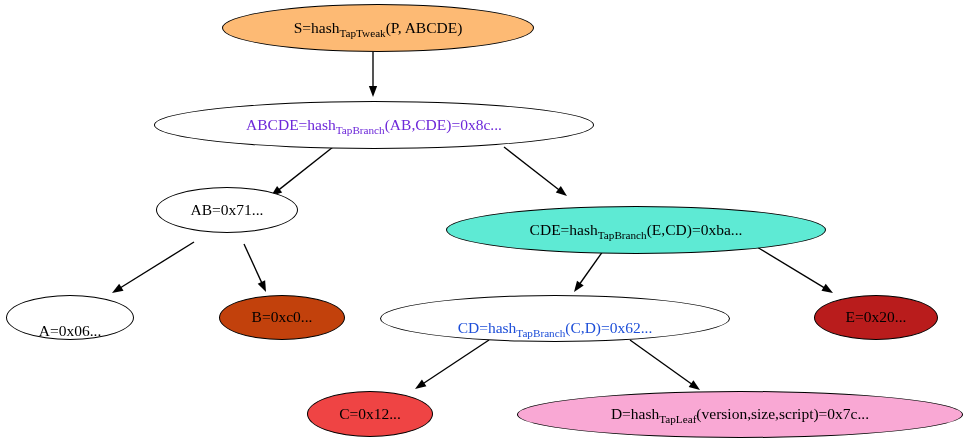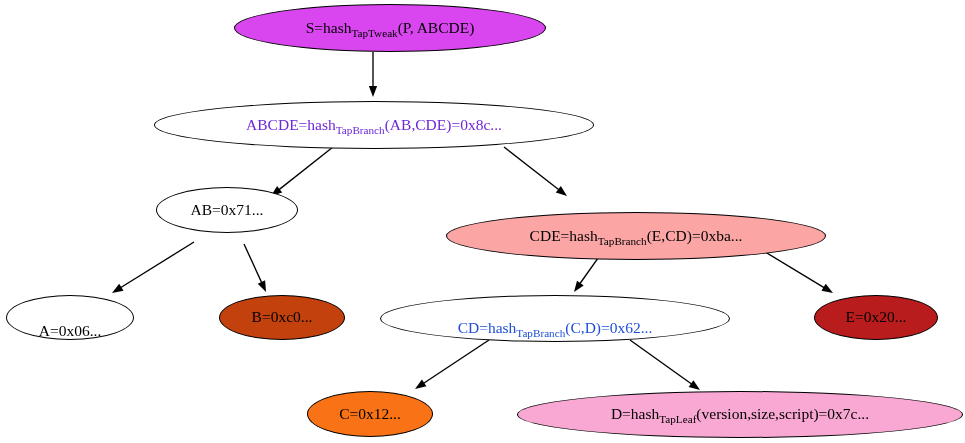--- a/index.html
+++ b/index.html
@@ -88,45 +88,45 @@
         <line x1="489" y1="340" x2="422.9209067820767" y2="383.75507523889513" stroke="#000000" stroke-width="1.35"></line>
         <polygon points="415,389 421.90797716655936,379.5084326127718 426.4351753814078,386.3454258351959" fill="#000000"></polygon>
       </g>
       <g>
         <line x1="630" y1="340" x2="692.269532023536" y2="384.4782371596686" stroke="#000000" stroke-width="1.35"></line>
         <polygon points="700,390 688.6658552224776,386.94268710103756 693.4320084109743,380.27007263714233" fill="#000000"></polygon>
       </g>
     </svg>
 
   <div id="node-layer">
-      <div class="node" style="left: 234px; top: 4px; width: 312px; height: 48px; border-color: rgb(0, 0, 0); background: #d946ef;">
+      <div class="node" style="left: 222px; top: 4px; width: 312px; height: 48px; border-color: rgb(0, 0, 0); background: #fdba74;">
         <span class="node-label" style="color: rgb(0, 0, 0);"><span>S=hash</span><sub>TapTweak</sub><span>(P, ABCDE)</span></span>
       </div>
       <div class="node" style="left: 154px; top: 101px; width: 440px; height: 48px; border-color: rgb(0, 0, 0); background: rgb(255, 255, 255);">
         <span class="node-label" style="color: #6d28d9;"><span>ABCDE=hash</span><sub>TapBranch</sub><span>(AB,CDE)=0x8c...</span></span>
       </div>
       <div class="node" style="left: 156px; top: 187px; width: 142px; height: 46px; border-color: rgb(0, 0, 0); background: rgb(255, 255, 255);">
         <span class="node-label" style="color: rgb(0, 0, 0);">AB=0x71...</span>
       </div>
-      <div class="node" style="left: 446px; top: 212px; width: 380px; height: 48px; border-color: rgb(0, 0, 0); background: #fca5a5;">
+      <div class="node" style="left: 446px; top: 206px; width: 380px; height: 48px; border-color: rgb(0, 0, 0); background: #5eead4;">
         <span class="node-label" style="color: rgb(0, 0, 0);"><span>CDE=hash</span><sub>TapBranch</sub><span>(E,CD)=0xba...</span></span>
       </div>
       <div class="node" style="left: 6px; top: 294.5px; width: 128px; height: 45px; border-color: rgb(0, 0, 0); background: rgb(255, 255, 255); align-items: flex-end;">
         <span class="node-label" style="color: rgb(0, 0, 0);">A=0x06...</span>
       </div>
       <div class="node" style="left: 219px; top: 294.5px; width: 126px; height: 45px; border-color: rgb(0, 0, 0); background: #c2410c;">
         <span class="node-label" style="color: rgb(0, 0, 0);">B=0xc0...</span>
       </div>
       <div class="node" style="left: 380px; top: 294.5px; width: 350px; height: 47px; border-color: rgb(0, 0, 0); background: rgb(255, 255, 255);">
         <span class="node-label" style="color: #1d4ed8; margin-top: 20px;"><span>CD=hash</span><sub>TapBranch</sub><span>(C,D)=0x62...</span></span>
       </div>
       <div class="node" style="left: 814px; top: 294.5px; width: 124px; height: 45px; border-color: rgb(0, 0, 0); background: #b91c1c;">
         <span class="node-label" style="color: rgb(0, 0, 0);">E=0x20...</span>
       </div>
-      <div class="node" style="left: 307px; top: 391px; width: 126px; height: 46px; border-color: rgb(0, 0, 0); background: #f97316;">
+      <div class="node" style="left: 307px; top: 391px; width: 126px; height: 46px; border-color: rgb(0, 0, 0); background: #ef4444;">
         <span class="node-label" style="color: rgb(0, 0, 0);">C=0x12...</span>
       </div>
       <div class="node" style="left: 517px; top: 390.5px; width: 446px; height: 47px; border-color: rgb(0, 0, 0); background: #f9a8d4;">
         <span class="node-label" style="color: rgb(0, 0, 0);"><span>D=hash</span><sub>TapLeaf</sub><span>(version,size,script)=0x7c...</span></span>
       </div>
     </div>
 
 </div>
 
 </body></html>

